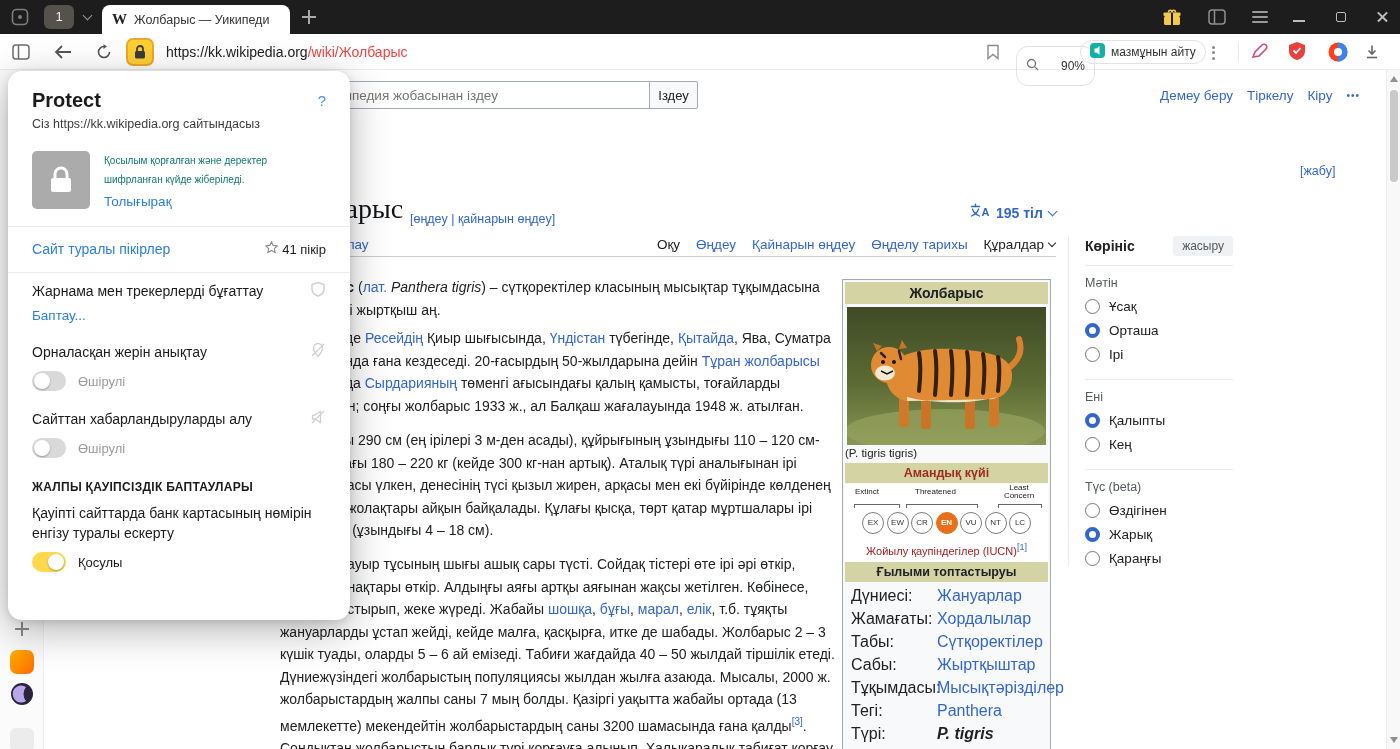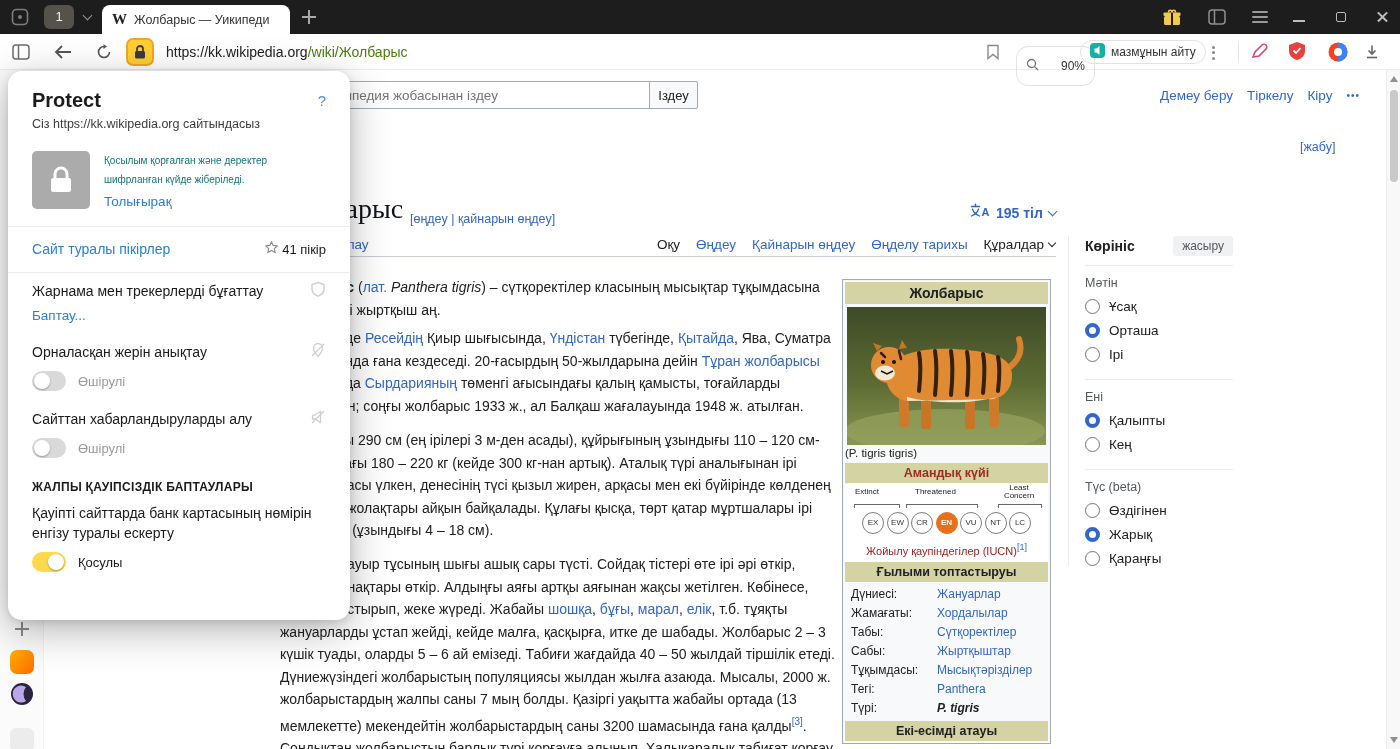--- a/index.html
+++ b/index.html
@@ -20,21 +20,21 @@
   .closex::after{transform:rotate(-45deg)}
   .hbar{height:1.8px;background:#9a9a9a;margin-bottom:3.4px;border-radius:1px}
   .kebab span{display:block;width:3px;height:3px;border-radius:50%;background:#8a8a8a;margin:2.6px auto}
 
   
   .wlink{color:#3366cc}
   .wref{color:#3366cc;font-size:10px}
   .para{position:absolute;width:556px;font-size:14px;line-height:22.5px;color:#202122}
   .ib-h{background:#d3d3a4;text-align:center;font-weight:bold;font-size:13px;padding:3px 2px;color:#202122}
   .ib-h.red{color:#9e2b25}
-  .taxrow{display:flex;padding:2.5px 6px;font-size:12px;color:#202122}
+  .taxrow{display:flex;padding:2.5px 6px;font-size:16px;color:#202122}
   .taxl{width:86px;flex:none}
   .taxv{color:#3366cc}
   .taxv.it{}
   .taxv.sp{font-style:italic;font-weight:bold;color:#202122}
   .iucn{width:22px;height:22px;border-radius:50%;border:1px solid #7d7d7d;background:#fff;font-size:8px;line-height:20px;text-align:center;color:#333}
   .iucn.on{background:#e8701a;border-color:#e8701a;color:#fff;font-weight:bold}
   .ap-head{display:flex;justify-content:space-between;align-items:center;padding-bottom:9px}
   .ap-title{font-weight:bold;font-size:14px;color:#202122}
   .ap-hide{font-size:12px;color:#54595d;background:#f0f1f3;padding:3px 9px;border-radius:3px;cursor:pointer}
   .ap-sec{border-top:1px solid #eaecf0;padding:8px 0 8px}
@@ -124,21 +124,21 @@
           <path d="M7.5 0.2 L11 2.5 L7.5 4.9 Z" fill="#555"></path>
         </svg>
     </div>
     <div style="position:absolute;left:126px;top:4px;width:28px;height:28px;border-radius:7px;background:#ffcf33;border:2px solid #f0a62a;display:flex;align-items:center;justify-content:center">
       <svg width="14" height="16">
           <rect x="2" y="7" width="10" height="7.5" rx="1.5" fill="#3c3c3c"></rect>
           <path d="M4 7 V5 a3 3 0 0 1 6 0 V7" fill="none" stroke="#3c3c3c" stroke-width="1.8"></path>
         </svg>
     </div>
     <div style="position:absolute;left:166px;top:0;height:36px;line-height:36px;font-size:14px;white-space:nowrap">
-      <span style="color:#222">https://kk.wikipedia.org</span><span style="color:#4d7c0f">/wiki/Жолбарыс</span>
+      <span style="color:#222">https://kk.wikipedia.org</span><span style="color:#ef4444">/wiki/Жолбарыс</span>
     </div>
     <div style="position:absolute;left:986px;top:10px">
       <svg width="14" height="16">
           <path d="M2 1.5 H12 V14.5 L7 10.5 L2 14.5 Z" fill="none" stroke="#8a8a8a" stroke-width="1.4"></path>
         </svg>
     </div>
     <div style="position:absolute;left:1016px;top:12px;height:40px;border:1px solid #e2e2e2;border-radius:12px;display:flex;align-items:center;padding:0 9px;gap:22px">
       <span><svg width="13" height="13">
             <circle cx="5.5" cy="5.5" r="4" fill="none" stroke="#777" stroke-width="1.3"></circle>
             <path d="M8.6 8.6 L12 12" stroke="#777" stroke-width="1.3"></path>
@@ -199,21 +199,21 @@
   <input style="position: absolute; left: 290px; top: 81px; width: 360px; height: 28px; border: 1px solid rgb(162, 169, 177); border-radius: 2px 0px 0px 2px; padding: 0px 8px 0px 32px; font-size: 13.5px; font-family: &quot;Liberation Sans&quot;, sans-serif; color: rgb(32, 33, 34); outline: none;" placeholder="Уикипедия жобасынан іздеу">
   <button style="position:absolute;left:649px;top:81px;width:49px;height:28px;border:1px solid #a2a9b1;background:#f8f9fa;font-size:13px;color:#202122;font-family:'Liberation Sans',sans-serif;border-radius:0 2px 2px 0;cursor:pointer">Іздеу</button>
 
   <div style="position:absolute;left:1160px;top:88px;display:flex;gap:14px;font-size:13.5px;align-items:center">
     <a class="wlink">Демеу беру</a>
     <a class="wlink">Тіркелу</a>
     <a class="wlink">Кіру</a>
     <a class="wlink" style="font-size:10px;letter-spacing:1px">•••</a>
   </div>
 
-  <a class="wlink" style="position:absolute;left:1300px;top:140px;font-size:12.5px">[жабу]</a>
+  <a class="wlink" style="position:absolute;left:1300px;top:164px;font-size:12.5px">[жабу]</a>
 
   <h1 style="position:absolute;left:280px;top:193px;font-family:'Liberation Serif',serif;font-size:28px;font-weight:normal;color:#101418">Жолбарыс</h1>
   <a class="wlink" style="position:absolute;left:410px;top:212px;font-size:12.5px">[өңдеу | қайнарын өңдеу]</a>
 
   <div style="position:absolute;left:970px;top:203px;display:flex;align-items:center;gap:6px">
     <span><svg width="20" height="15" viewBox="0 0 20 15">
           <g stroke="#3366cc" stroke-width="1.3" fill="none" stroke-linecap="round">
             <path d="M1.5 3.5 H9.5"></path>
             <path d="M5.5 1.2 V3.5"></path>
             <path d="M2.5 6 C3.5 9.5 7 12 9.5 13"></path>

